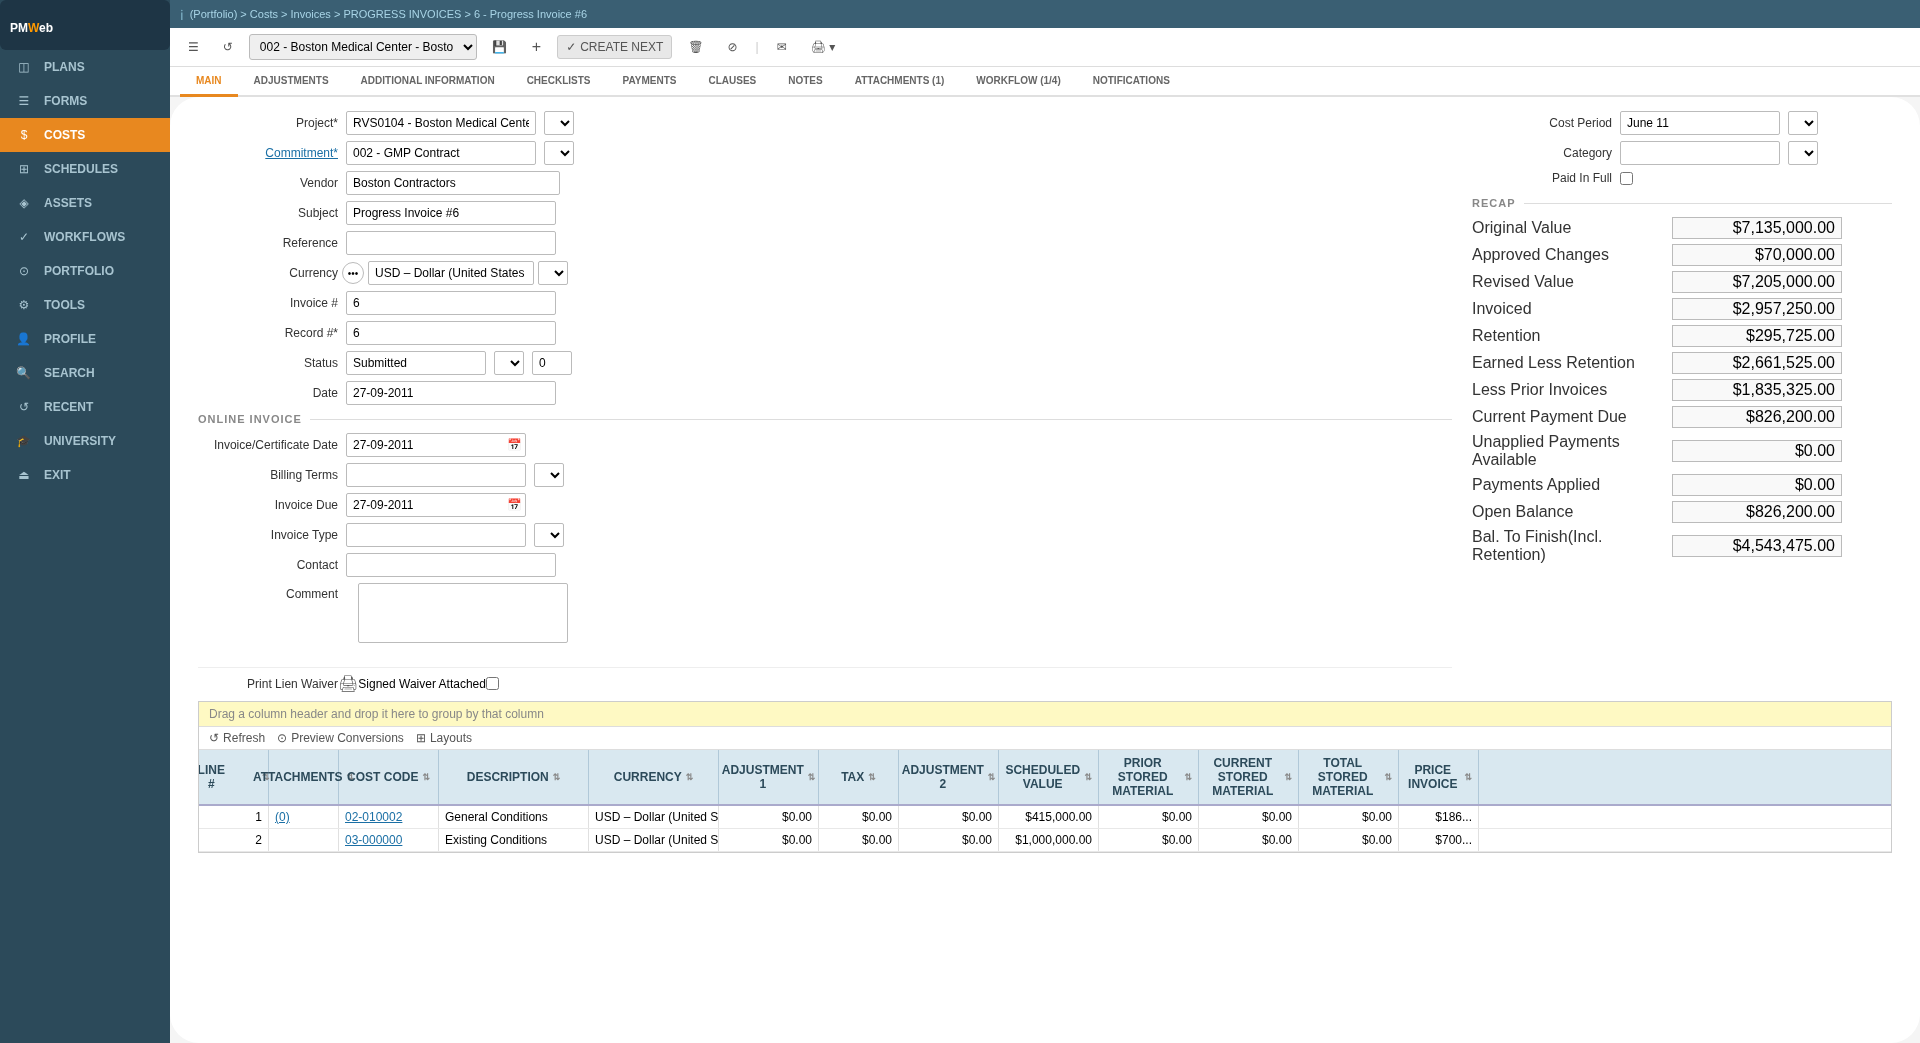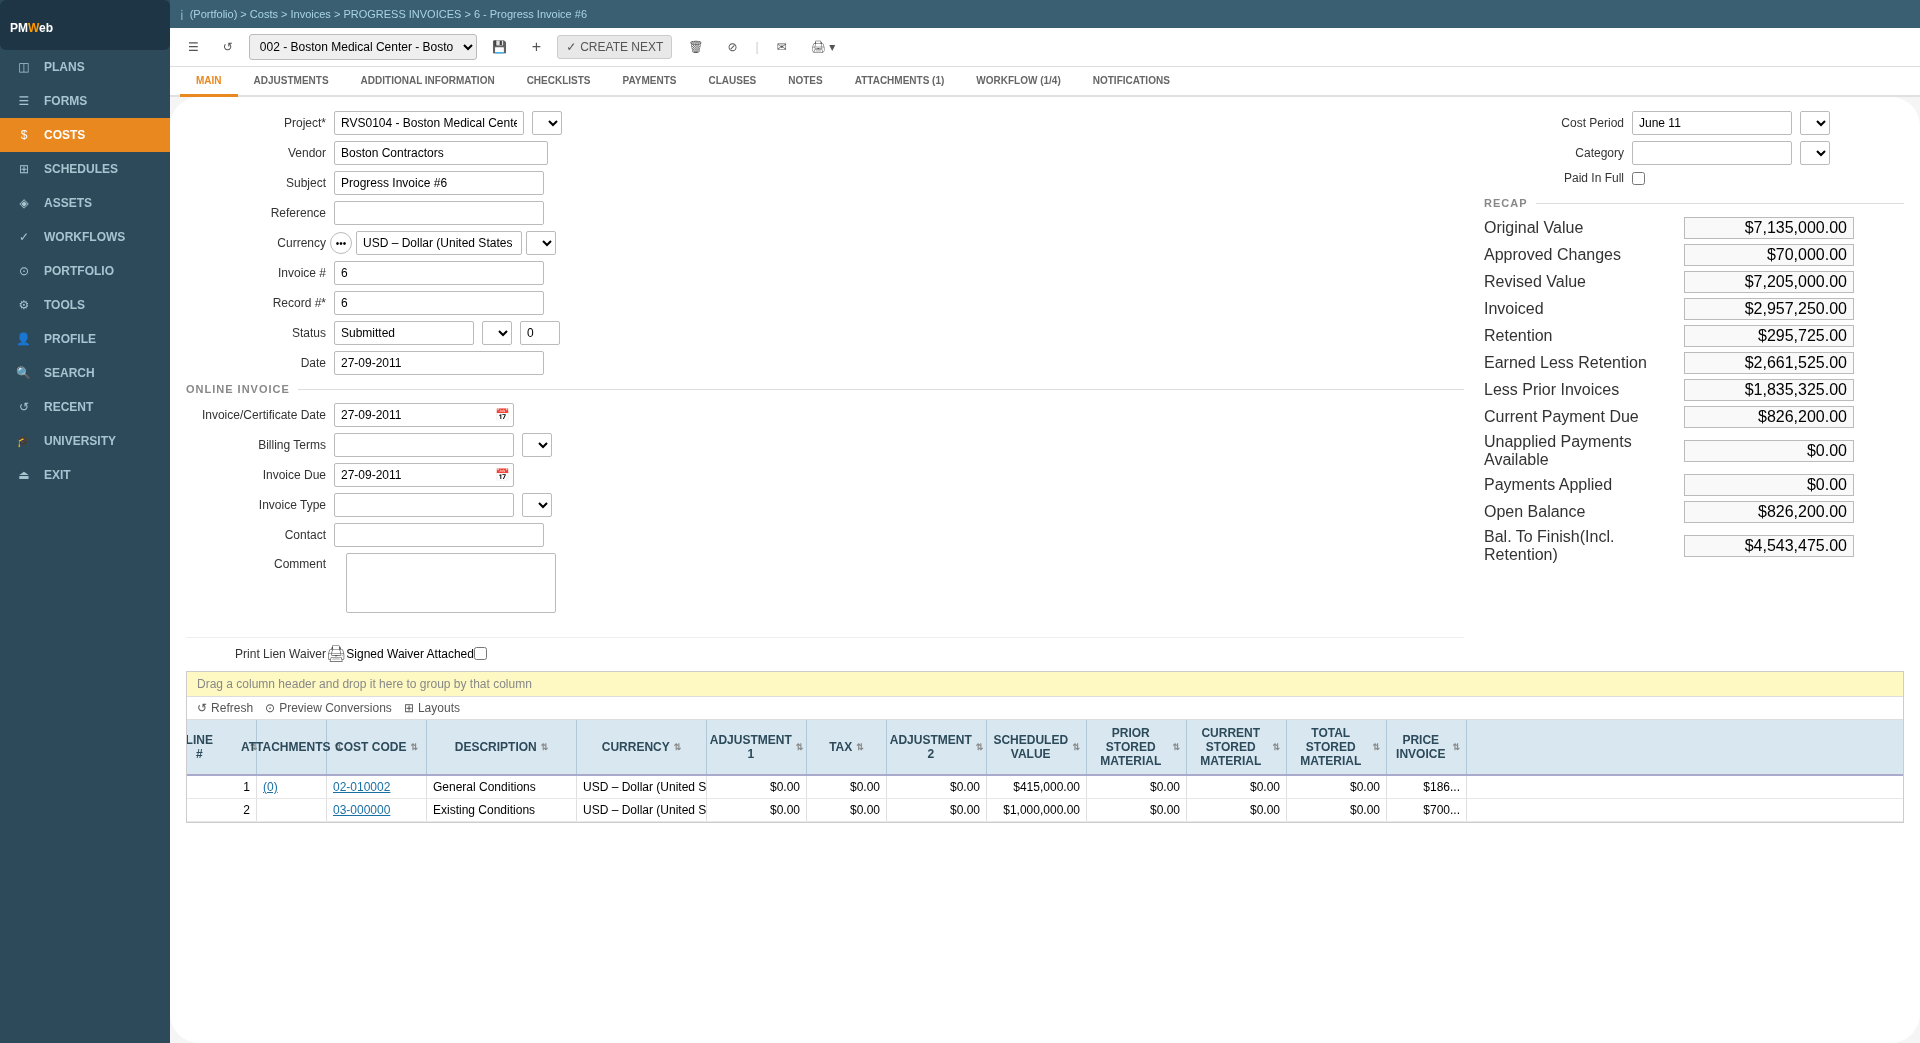--- a/index.html
+++ b/index.html
@@ -117,21 +117,21 @@
       text-transform: uppercase;
       border-bottom: 3px solid transparent;
       margin-bottom: -2px;
     }
     .tab.active { color: #e8881f; border-bottom-color: #e8881f; }
 
     
     .form-area {
       flex: 1;
       overflow-y: auto;
-      padding: 14px 16px;
+      padding: 14px 28px;
       background: white;
       border-radius: 29px;
     }
 
     .form-row {
       display: flex;
       align-items: center;
       margin-bottom: 6px;
       gap: 8px;
     }
@@ -433,20 +433,25 @@
     <div class="tab">NOTIFICATIONS</div>
   </div>
 
   <div class="form-area">
     <div class="two-col-form">
 
       <div class="form-col">
         <div class="form-row">
           <span class="form-label">Project*</span>
           <input class="form-input" style="width: 190px;" value="RVS0104 - Boston Medical Center">
+          <select class="form-select"><option></option></select>
+        </div>
+        <div class="form-row">
+          <span class="form-label link">Commitment*</span>
+          <input class="form-input" style="width: 190px;" value="002 - GMP Contract">
           <select class="form-select"><option></option></select>
         </div>
         <div class="form-row">
           <span class="form-label">Vendor</span>
           <input class="form-input" style="width: 214px;" value="Boston Contractors">
         </div>
         <div class="form-row">
           <span class="form-label">Subject</span>
           <input class="form-input" style="width: 210px;" value="Progress Invoice #6">
         </div>

